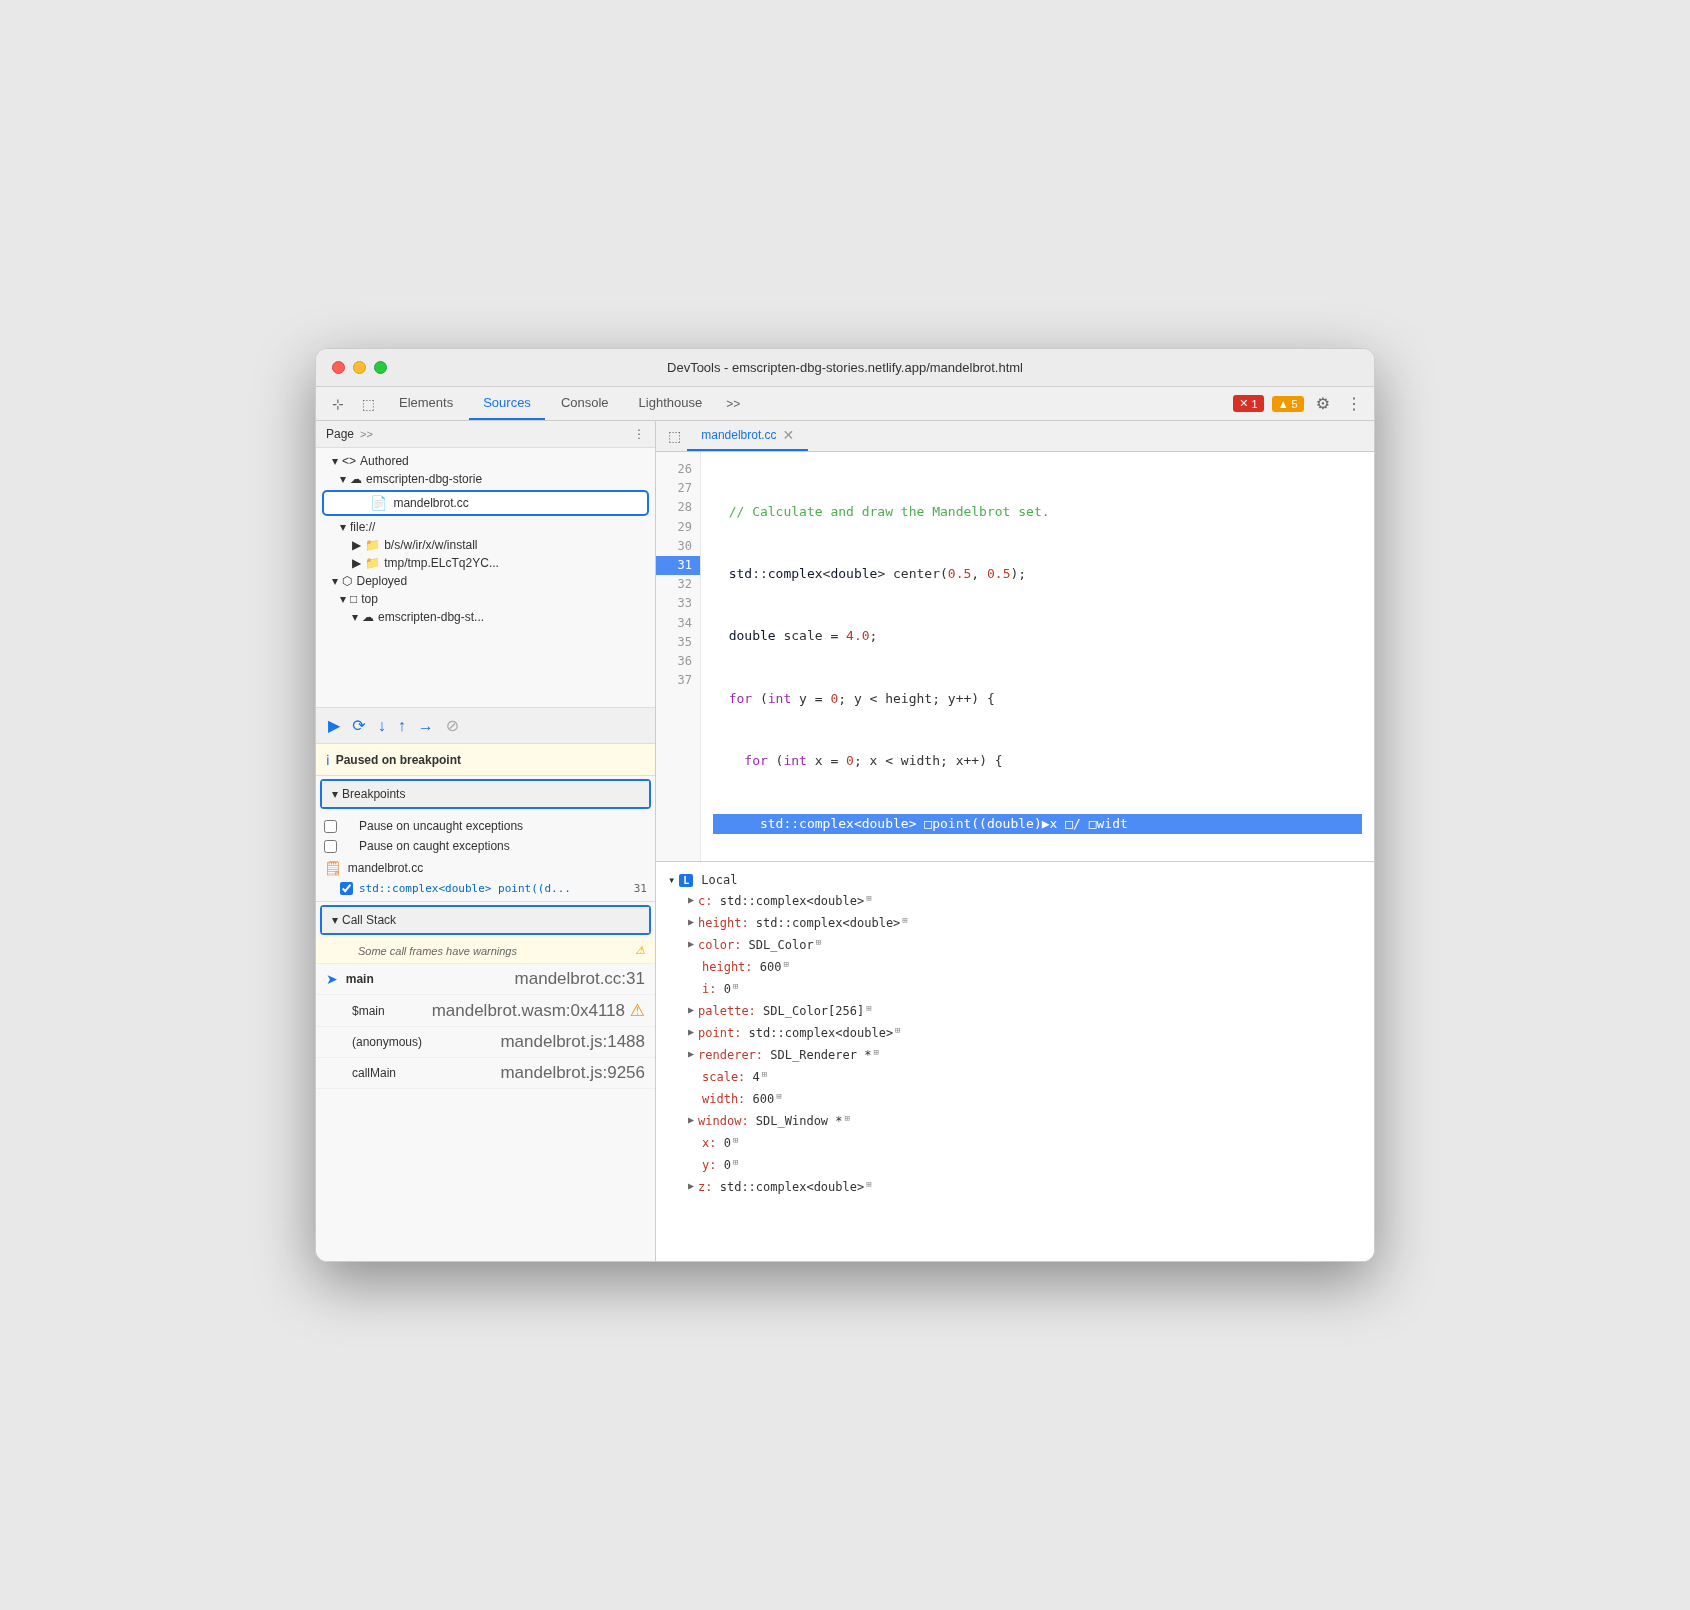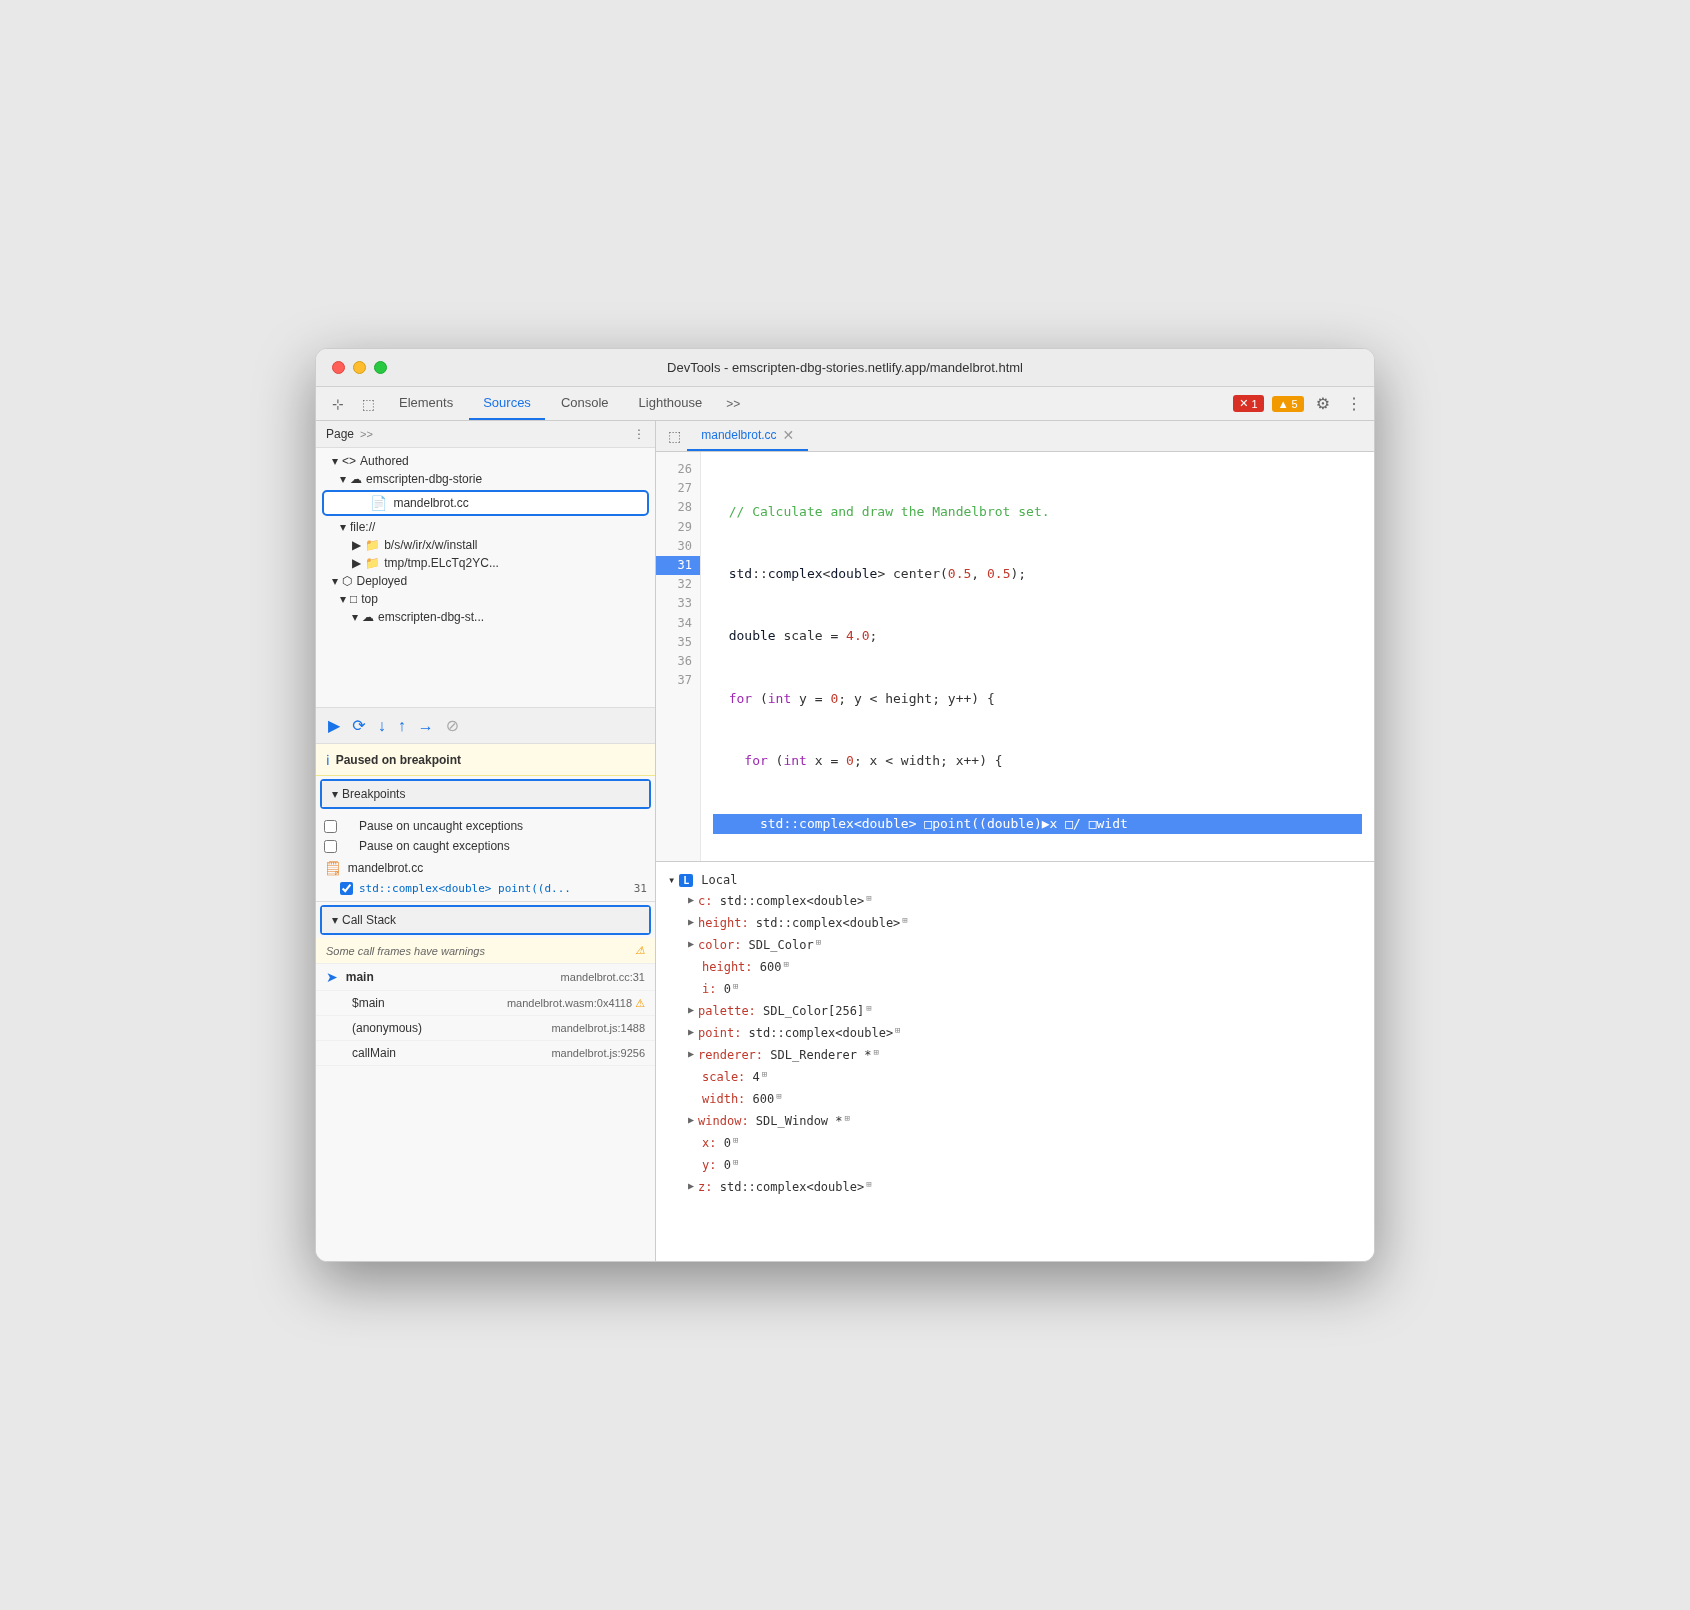--- a/index.html
+++ b/index.html
@@ -256,21 +256,21 @@
       padding: 5px 10px;
       border-bottom: 1px solid #f0f0f0;
       gap: 8px;
     }
     .call-frame .frame-name {
       font-size: 12px;
       color: #333;
       flex: 1;
     }
     .call-frame .frame-location {
-      font-size: 11px;
+      font-size: 17px;
       color: #666;
       margin-left: auto;
     }
     .call-frame.current .frame-name { font-weight: 600; }
     .arrow-blue { color: #1a73e8; font-size: 14px; }
     .content-area {
       flex: 1;
       display: flex;
       flex-direction: column;
       overflow: hidden;
@@ -551,21 +551,21 @@
       </div>
 
       <div class="callstack-section">
         <div style="margin: 3px 4px; border: 2px solid #1a73e8; border-radius: 4px;">
           <div class="section-header">
             <span>▾</span>
             <span style="margin-left:4px;">Call Stack</span>
           </div>
         </div>
         <div class="callstack-warning">
-          <span style="font-style:italic; color:#666; flex:1;">Some call frames have warnings</span>
+          <span style="font-style:italic; color:#666; flex:1;margin-left:32px;">Some call frames have warnings</span>
           <span style="color:#f29900;">⚠</span>
         </div>
         <div class="call-frame current">
           <span class="arrow-blue">➤</span>
           <span class="frame-name">main</span>
           <span class="frame-location">mandelbrot.cc:31</span>
         </div>
         <div class="call-frame">
           <span style="width:18px;"></span>
           <span class="frame-name">$main</span>

